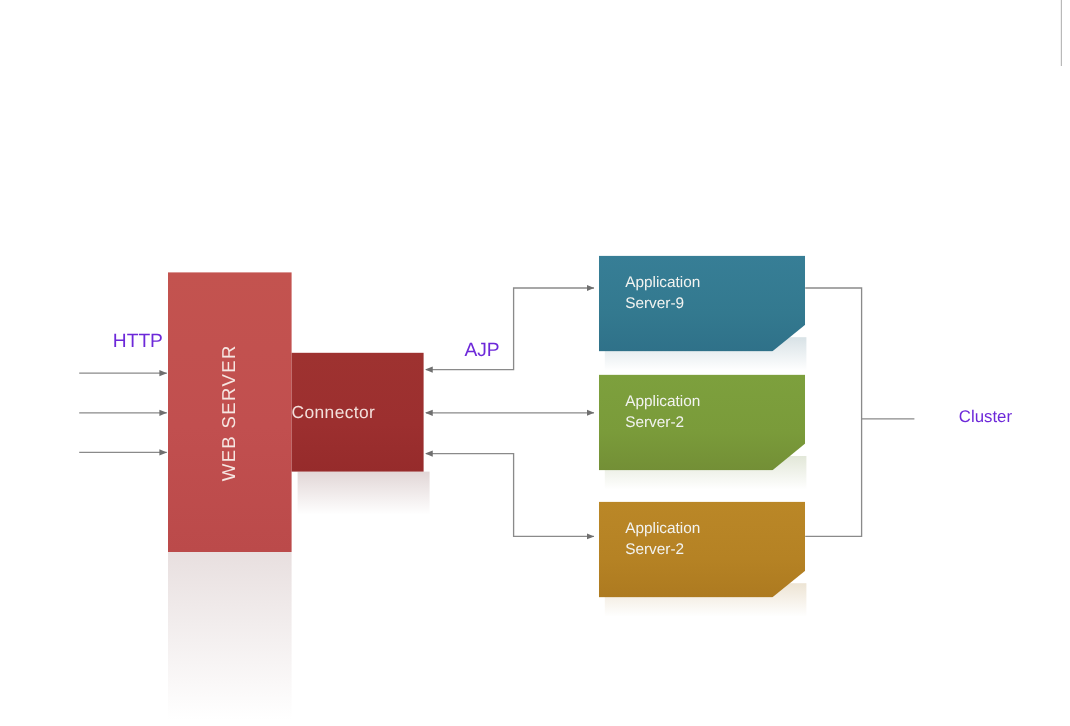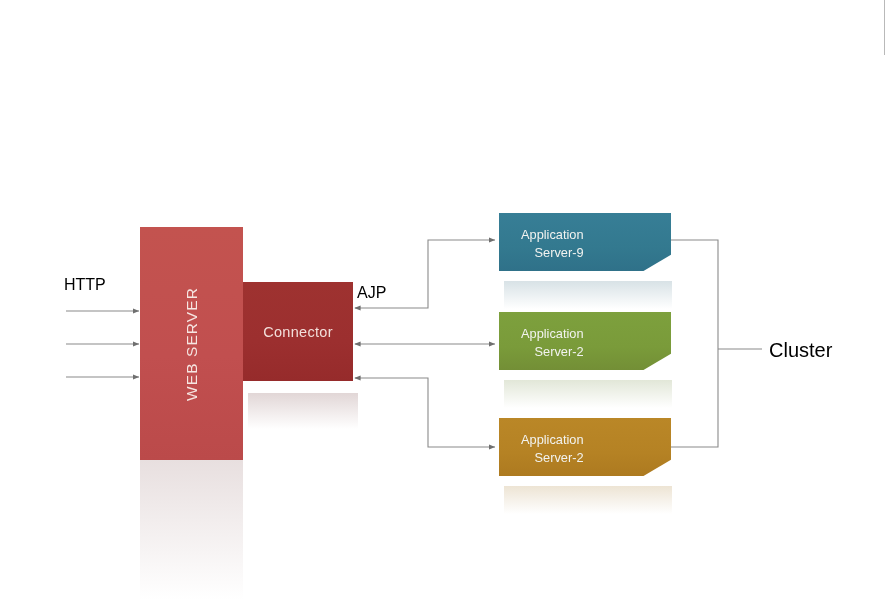--- a/index.html
+++ b/index.html
@@ -45,41 +45,39 @@
     transform: translate(-50%, -50%) rotate(-90deg);
     white-space: nowrap;
     color: #f6e6e2;
     font-size: 15.5px;
     letter-spacing: 1.1px;
     font-family: "Liberation Sans", sans-serif;
   }
 
   .connector {
     left: 243px;
-    top: 282px;
+    top: 294px;
     width: 110px;
     height: 99px;
     background: linear-gradient(180deg, #9e3230 0%, #9c2f2f 60%, #962b2b 100%);
     display: flex;
     align-items: center;
-    justify-content: center;
   }
   .connector .clabel {
     color: #f3dfdb;
     font-size: 14.5px;
     letter-spacing: 0.3px;
   }
 
   
   .appserver {
     left: 499px;
     width: 172px;
-    height: 58px;
+    height: 80px;
     clip-path: polygon(0 0, 100% 0, 100% 72%, 84% 100%, 0 100%);
-    text-align: right;
   }
   .appserver .atext {
     position: absolute;
     left: 22px;
     top: 13px;
     color: #f2f3f0;
     font-size: 12.8px;
     line-height: 18px;
     white-space: pre-line;
   }
@@ -103,27 +101,28 @@
   .sh-as1 { left: 504px; top: 281px; width: 168px; height: 28px;
     background: linear-gradient(180deg, rgba(60,110,130,0.20) 0%, rgba(255,255,255,0) 100%); }
   .sh-as2 { left: 504px; top: 380px; width: 168px; height: 28px;
     background: linear-gradient(180deg, rgba(110,135,60,0.20) 0%, rgba(255,255,255,0) 100%); }
   .sh-as3 { left: 504px; top: 486px; width: 168px; height: 28px;
     background: linear-gradient(180deg, rgba(165,120,40,0.20) 0%, rgba(255,255,255,0) 100%); }
 
   
   .flabel {
     position: absolute;
-    color: #000000;
+    color: #6d28d9;
     font-size: 16px;
     white-space: nowrap;
+    margin-left: 30px;
   }
   .lbl-http  { left: 64px;  top: 276px; }
   .lbl-ajp   { left: 357px; top: 284px; }
-  .lbl-cluster { left: 769px; top: 339px; font-size: 20px; }
+  .lbl-cluster { left: 769px; top: 339px; font-size: 14px; }
 
   .edge-right {
     position: absolute;
     left: 884px;
     top: 0;
     width: 1px;
     height: 55px;
     background: #b9b9b9;
   }
 </style>

